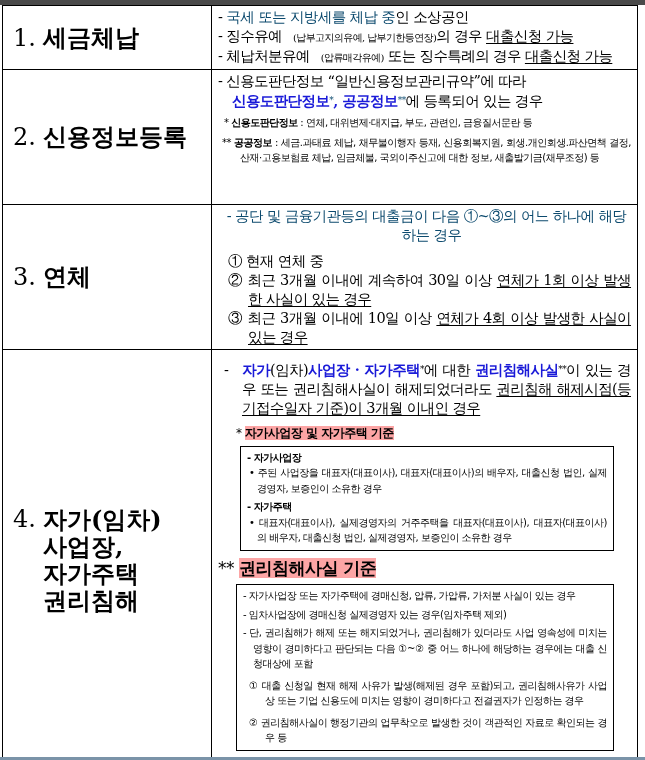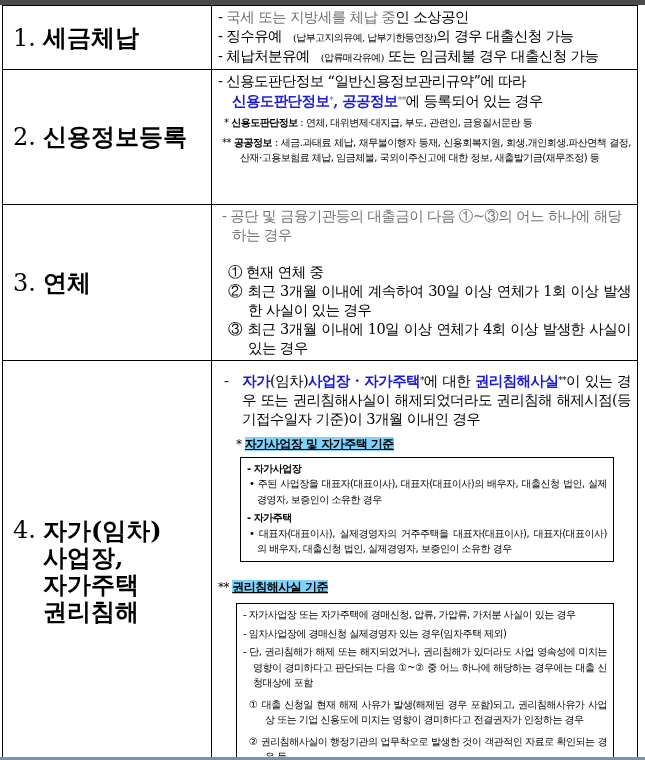--- a/index.html
+++ b/index.html
@@ -8,28 +8,28 @@
   .bottomline { position: absolute; left: 0; top: 757px; width: 645px; height: 3px; background: #7a93a8; }
   table.main { position: absolute; left: 2px; top: 5px; width: 636px; border-collapse: collapse; table-layout: fixed; }
   table.main td { border: 1.5px solid #000; vertical-align: top; padding: 0; }
   td.label { width: 198px; font-family: "DejaVu Serif", serif; font-size: 24px; font-weight: bold; vertical-align: middle !important; padding-left: 10px !important; }
   .lbl-num { display: inline-block; width: 30px; font-weight: normal; }
   .lbl-multi { display: flex; }
   .lbl-multi .lines div { line-height: 27px; }
   td.content { padding: 2px 6px 2px 6px !important; }
   .serifline { font-family: "DejaVu Serif", serif; font-size: 14.5px; line-height: 19px; letter-spacing: -0.6px; }
   .sansline { font-family: "DejaVu Sans", sans-serif; font-size: 10px; line-height: 15.5px; letter-spacing: -0.5px; }
-  .blue { color: #737373; }
+  .blue { color: #0c4a6e; text-align: center; }
   .bluebold { color: #1a1ad8; font-weight: bold; }
-  .u { text-underline-offset: 2px; }
+  .u { text-decoration: underline; text-underline-offset: 2px; }
   .small { font-size: 10px; padding-left: 11px; }
   .sup { font-size: 9px; vertical-align: top; }
   .indent1 { padding-left: 14px; }
   .indent2 { padding-left: 30px; text-indent: -20px; }
-  .hl { background: #7dd3fc; font-weight: bold; text-decoration: underline; }
+  .hl { background: #fca5a5; font-weight: bold; }
   .box { border: 1.5px solid #000; margin: 4px 17px 4px 8px; padding: 3px 6px 4px 6px; }
   .b { font-weight: bold; }
   .row1 td { height: 54px; }
   .row2 td { height: 130px; }
   .row3 td { height: 140px; }
   .row4 td { height: 415px; }
   .justify { text-align: justify; }
 </style>
 </head>
 <body>
@@ -47,21 +47,21 @@
       <div>
         <span>-</span>
         <span class="blue">국세 또는 지방세를 체납 중</span><span>인 소상공인</span>
       </div>
       <div>
         <span>-</span>
         <span>징수유예</span><span class="small">(납부고지의유예, 납부기한등연장)</span><span>의 경우 </span><span class="u">대출신청 가능</span>
       </div>
       <div>
         <span>-</span>
-        <span>체납처분유예</span><span class="small">(압류매각유예)</span><span> 또는 임금체불 경우 </span><span class="u">대출신청 가능</span>
+        <span>체납처분유예</span><span class="small">(압류매각유예)</span><span> 또는 징수특례의 경우 </span><span class="u">대출신청 가능</span>
       </div>
     </td>
   </tr>
 
   <tr class="row2">
     <td class="label">
       <span class="lbl-num">2.</span><span>신용정보등록</span>
     </td>
     <td class="content">
       <div class="serifline">- 신용도판단정보 “일반신용정보관리규약”에 따라</div>
@@ -76,21 +76,21 @@
       </div>
     </td>
   </tr>
 
   <tr class="row3">
     <td class="label">
       <span class="lbl-num">3.</span><span>연체</span>
     </td>
     <td class="content">
       <div class="serifline blue" style="padding-left:14px; text-indent:-10px;">- 공단 및 금융기관등의 대출금이 다음 ①~③의 어느 하나에 해당하는 경우</div>
-      <div class="serifline indent2" style="margin-top:18px;">
+      <div class="serifline indent2" style="margin-top:7px;">
         <span>①</span> <span>현재 연체 중</span>
       </div>
       <div class="serifline indent2 justify">
         <span>②</span> <span>최근 3개월 이내에 계속하여 30일 이상 </span><span class="u">연체가 1회 이상 발생한 사실이 있는 경우</span>
       </div>
       <div class="serifline indent2 justify">
         <span>③</span> <span>최근 3개월 이내에 10일 이상 </span><span class="u">연체가 4회 이상 발생한 사실이 있는 경우</span>
       </div>
     </td>
   </tr>
@@ -115,21 +115,21 @@
       <div class="sansline" style="font-size:12px; margin-top:8px; padding-left:18px;">
         <span>* </span><span class="hl">자가사업장 및 자가주택 기준</span>
       </div>
       <div class="box sansline" style="margin-left:22px;">
         <div class="b">- 자가사업장</div>
         <div class="justify" style="padding-left:10px; text-indent:-8px;">• 주된 사업장을 대표자(대표이사), 대표자(대표이사)의 배우자, 대출신청 법인, 실제경영자, 보증인이 소유한 경우</div>
         <div class="b" style="margin-top:3px;">- 자가주택</div>
         <div class="justify" style="padding-left:10px; text-indent:-8px;">• 대표자(대표이사), 실제경영자의 거주주택을 대표자(대표이사), 대표자(대표이사)의 배우자, 대출신청 법인, 실제경영자, 보증인이 소유한 경우</div>
       </div>
 
-      <div class="sansline" style="font-size:12px; margin-top:18px;">
+      <div class="sansline" style="font-size:17px; margin-top:10px;">
         <span>** </span><span class="hl">권리침해사실 기준</span>
       </div>
       <div class="box sansline" style="margin-left:18px; margin-top:8px;">
         <div>- 자가사업장 또는 자가주택에 경매신청, 압류, 가압류, 가처분 사실이 있는 경우</div>
         <div style="margin-top:3px;">- 임차사업장에 경매신청 실제경영자 있는 경우(임차주택 제외)</div>
         <div class="justify" style="margin-top:3px; padding-left:10px; text-indent:-10px;">- 단, 권리침해가 해제 또는 해지되었거나, 권리침해가 있더라도 사업 영속성에 미치는 영향이 경미하다고 판단되는 다음 ①~② 중 어느 하나에 해당하는 경우에는 대출 신청대상에 포함</div>
         <div class="justify" style="margin-top:6px; padding-left:22px; text-indent:-16px;">
           <span>①</span> <span>대출 신청일 현재 해제 사유가 발생(해제된 경우 포함)되고, 권리침해사유가 사업상 또는 기업 신용도에 미치는 영향이 경미하다고 전결권자가 인정하는 경우</span>
         </div>
         <div class="justify" style="margin-top:6px; padding-left:22px; text-indent:-16px;">

